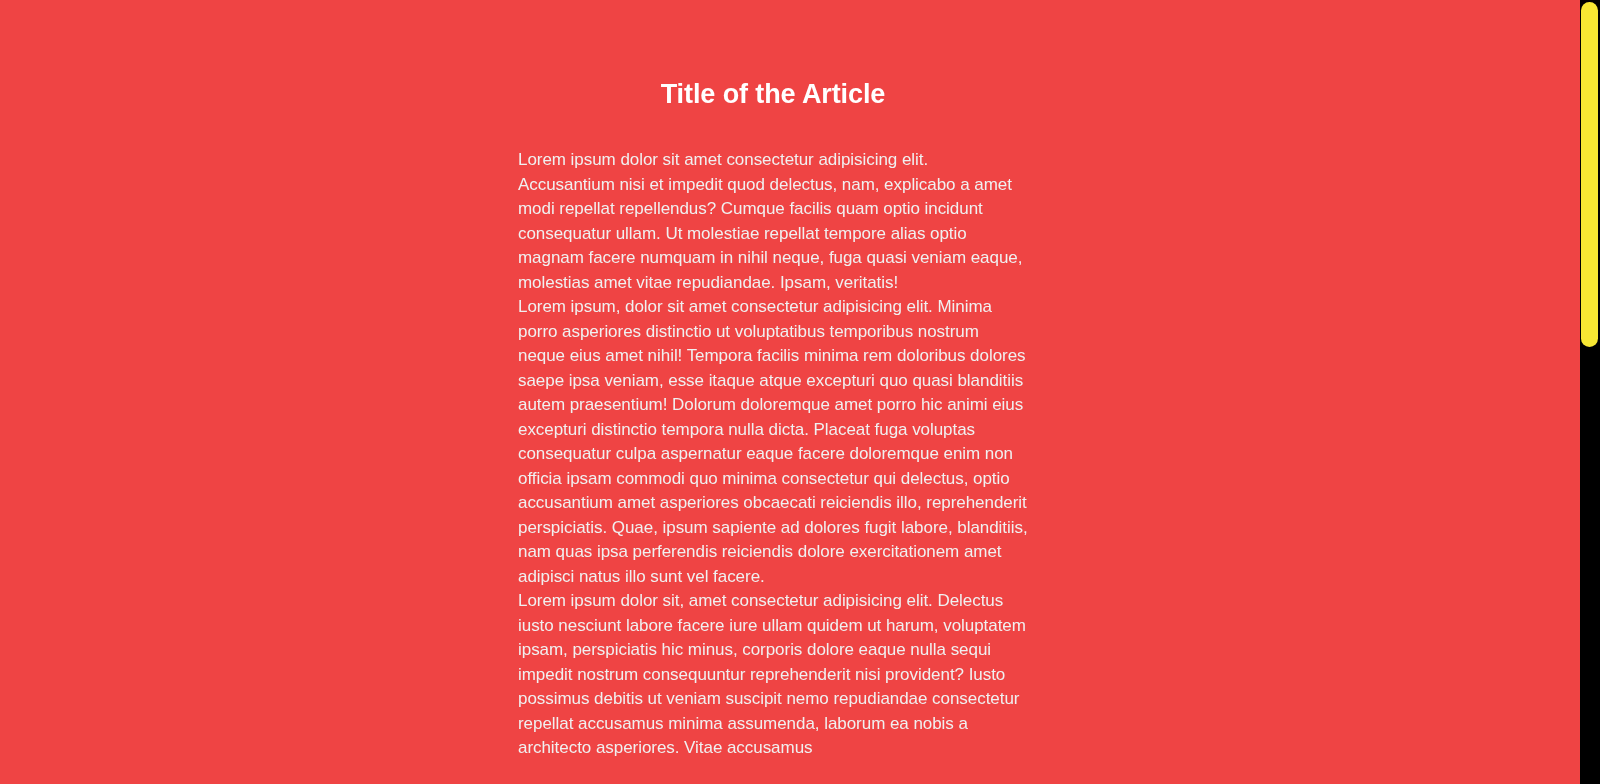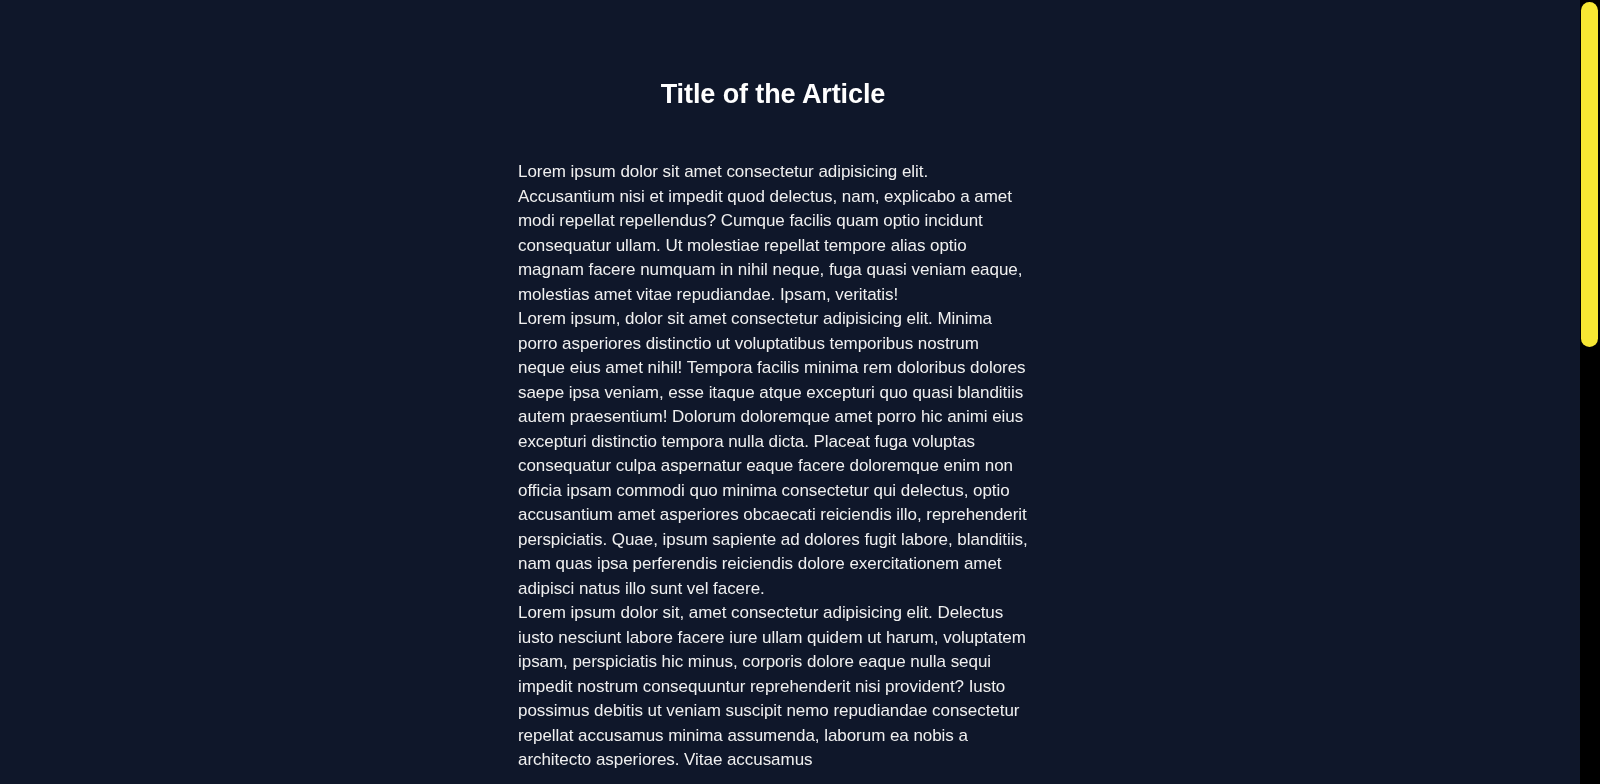--- a/index.html
+++ b/index.html
@@ -21,21 +21,21 @@
   }
 
   
   #viewport {
     position: absolute;
     left: 0;
     top: 0;
     width: 1600px;
     height: 784px;
     overflow: hidden;
-    background: #0f172a;
+    background: #ef4444;
   }
 
   
   #article {
     position: absolute;
     left: 518px;
     top: 0;
     width: 510px;
   }
 
@@ -55,21 +55,21 @@
     margin: 0;
     padding: 0;
     font-size: 17px;
     line-height: 24.5px;
     color: #f0f0f0;
     text-align: left;
     letter-spacing: -0.05px;
   }
 
   .article-paragraph.first-paragraph {
-    margin-top: 50px;
+    margin-top: 38px;
   }
 
   .article-paragraph + .article-paragraph {
     margin-top: 0;
   }
 
   
   #scrollbar-track {
     position: absolute;
     top: 0;

